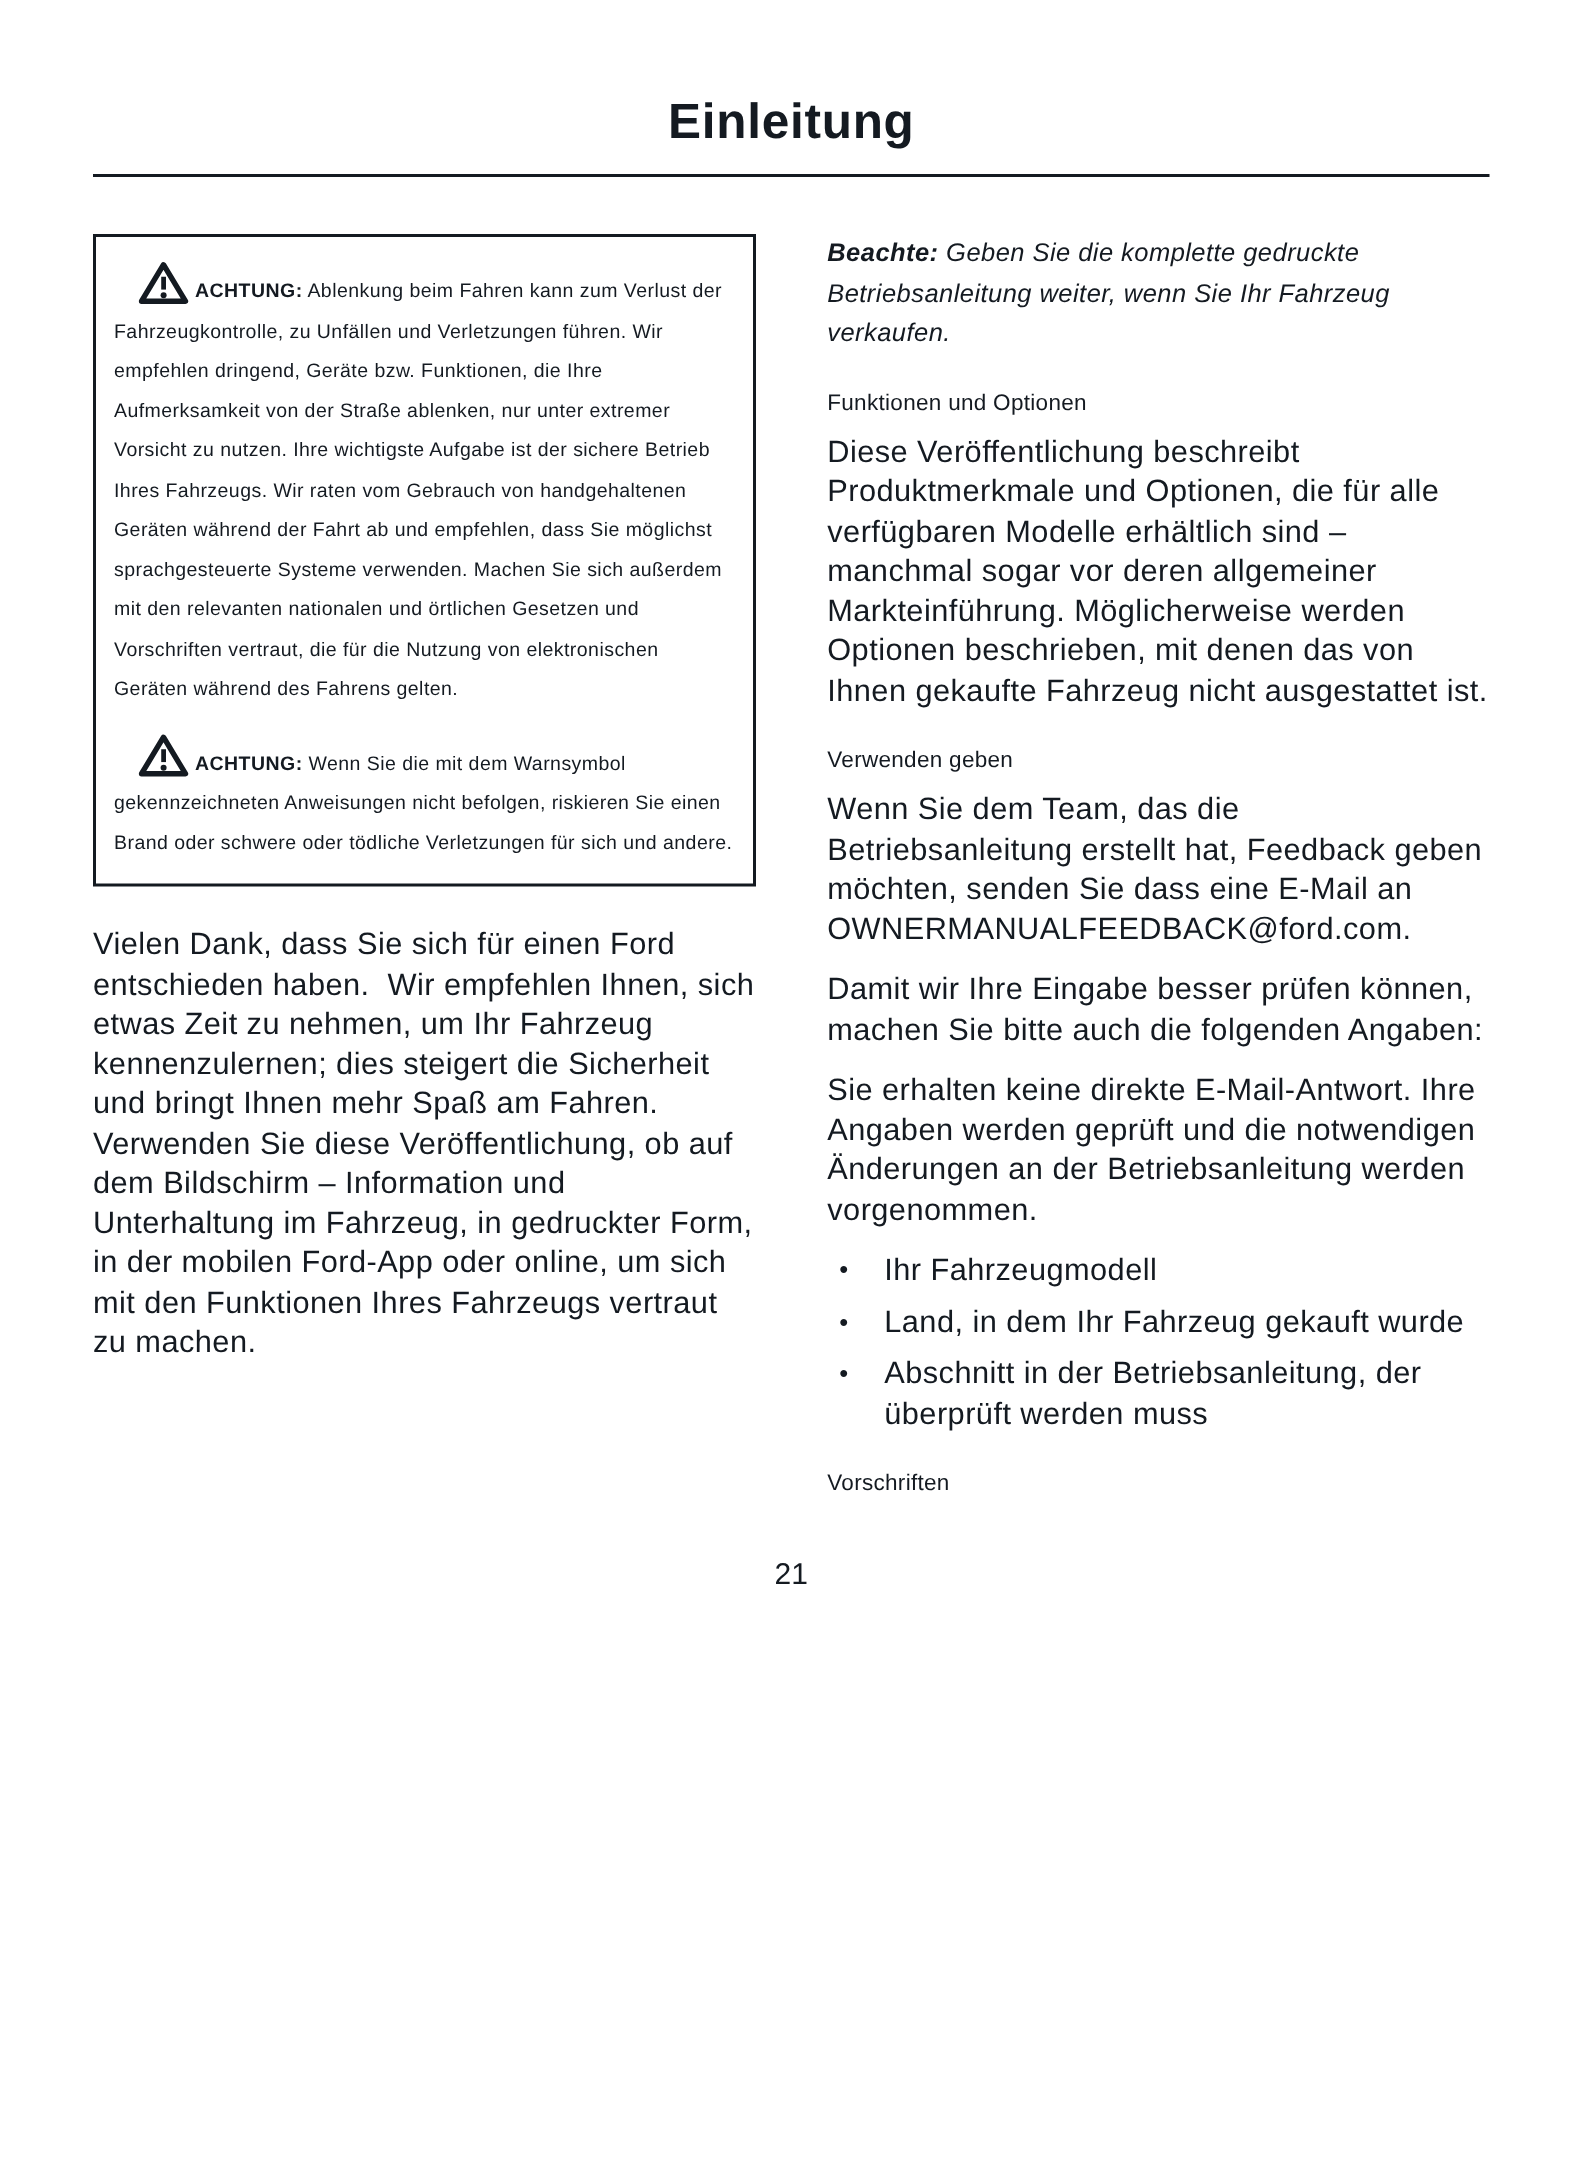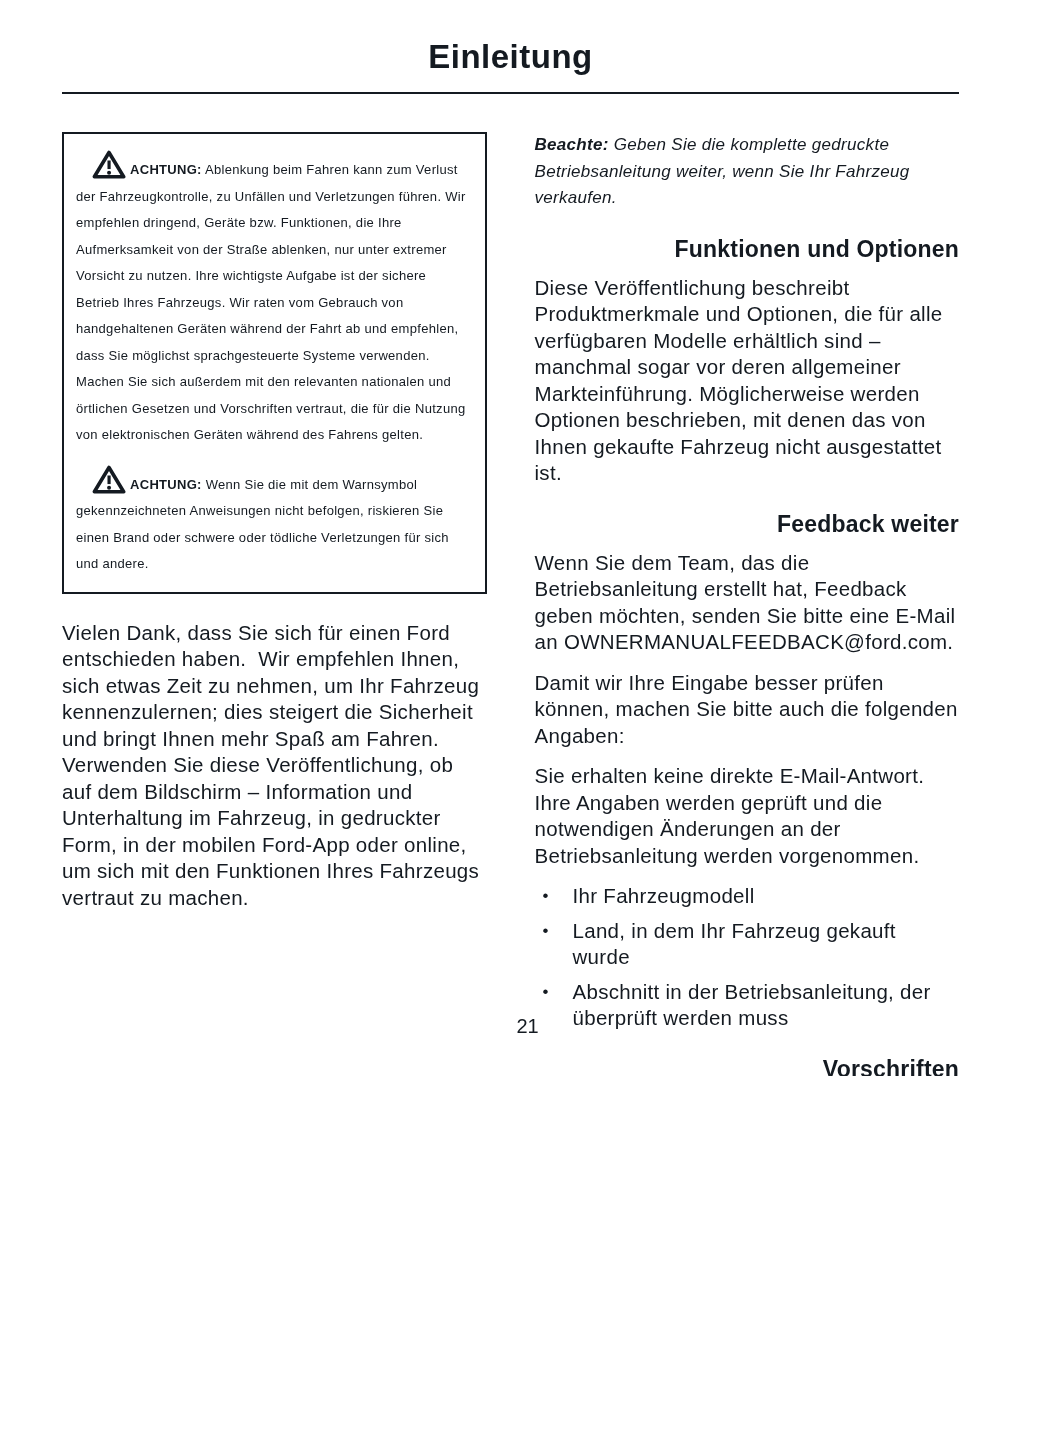--- a/index.html
+++ b/index.html
@@ -4,22 +4,23 @@
 <style>
   * { margin: 0; padding: 0; box-sizing: border-box; }
   html, body { background: #ffffff; }
   body { font-family: "Liberation Sans", sans-serif; color: #141a21; }
 
   .page {
     position: relative;
     width: 1055px;
     height: 1076px;
     background: #ffffff;
-    padding: 38px 96px 0 62px;
+    padding: 38px 62px 0 62px;
     overflow: hidden;
+    margin-top: 24px;
   }
 
   
   .page-header { text-align: center; }
   h1.title {
     font-size: 33px;
     font-weight: bold;
     letter-spacing: 0.5px;
   }
   .header-rule {
@@ -39,25 +40,24 @@
   h2.section-heading {
     font-size: 25px;
     font-weight: bold;
     line-height: 1.25;
     letter-spacing: 0.3px;
     white-space: pre-line;
     margin-bottom: 28px;
   }
 
   h3.sub-heading {
-    font-size: 23px;
-    font-weight: bold;
+    font-size: 15px;
+    font-weight: normal;
     letter-spacing: 0.2px;
     margin: 24px 0 12px 0;
-    text-align: right;
   }
   .col h3.sub-heading:first-child { margin-top: 0; }
 
   p.body-text, .bullet-item {
     font-size: 20.5px;
     line-height: 26.5px;
     letter-spacing: 0.3px;
     margin-bottom: 14px;
   }
   p.intro { white-space: pre-wrap; }
@@ -154,22 +154,22 @@
 
     <section class="col">
       <p class="note">
         <strong class="note-label">Beachte:</strong>
         <span class="note-text">Geben Sie die komplette gedruckte Betriebsanleitung weiter, wenn Sie Ihr Fahrzeug verkaufen.</span>
       </p>
 
       <h3 class="sub-heading">Funktionen und Optionen</h3>
       <p class="body-text">Diese Veröffentlichung beschreibt Produktmerkmale und Optionen, die für alle verfügbaren Modelle erhältlich sind – manchmal sogar vor deren allgemeiner Markteinführung. Möglicherweise werden Optionen beschrieben, mit denen das von Ihnen gekaufte Fahrzeug nicht ausgestattet ist.</p>
 
-      <h3 class="sub-heading">Feedback weiter</h3>
-      <p class="body-text">Wenn Sie dem Team, das die Betriebsanleitung erstellt hat, Feedback geben möchten, senden Sie bitte eine E-Mail an OWNERMANUALFEEDBACK@ford.com.</p>
+      <h3 class="sub-heading">Verwenden geben</h3>
+      <p class="body-text">Wenn Sie dem Team, das die Betriebsanleitung erstellt hat, Feedback geben möchten, senden Sie dass eine E-Mail an OWNERMANUALFEEDBACK@ford.com.</p>
       <p class="body-text">Damit wir Ihre Eingabe besser prüfen können, machen Sie bitte auch die folgenden Angaben:</p>
       <p class="body-text">Sie erhalten keine direkte E-Mail-Antwort. Ihre Angaben werden geprüft und die notwendigen Änderungen an der Betriebsanleitung werden vorgenommen.</p>
 
       <div class="bullet-list">
         <div class="bullet-item">
           <span class="bullet-marker">•</span>
           <span class="bullet-text">Ihr Fahrzeugmodell</span>
         </div>
         <div class="bullet-item">
           <span class="bullet-marker">•</span>

